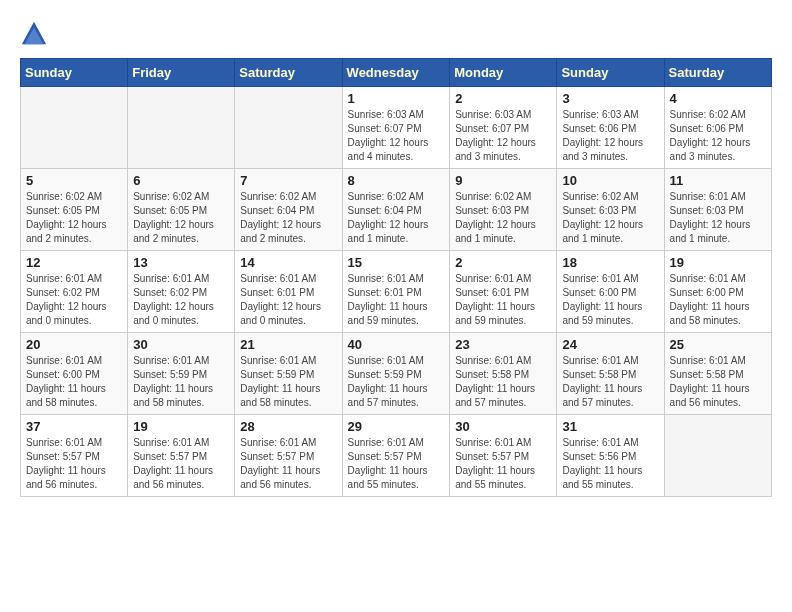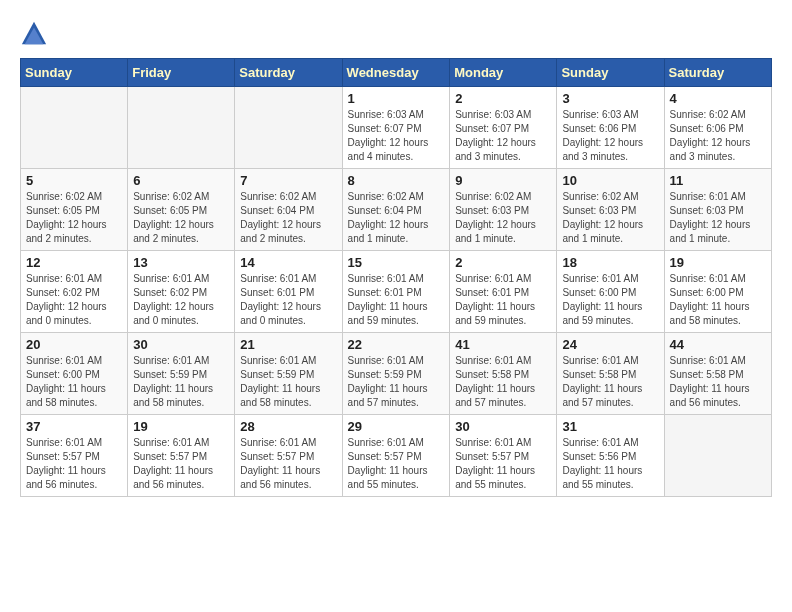--- a/index.html
+++ b/index.html
@@ -271,42 +271,42 @@
 and 58 minutes.</div>
         </td>
         <td>
           <span class="day-num">21</span>
           <div class="day-info" style="white-space: pre-line;">Sunrise: 6:01 AM
 Sunset: 5:59 PM
 Daylight: 11 hours
 and 58 minutes.</div>
         </td>
         <td>
-          <span class="day-num">22</span>
+          <span class="day-num">40</span>
           <div class="day-info" style="white-space: pre-line;">Sunrise: 6:01 AM
 Sunset: 5:59 PM
 Daylight: 11 hours
 and 57 minutes.</div>
         </td>
         <td>
-          <span class="day-num">41</span>
+          <span class="day-num">23</span>
           <div class="day-info" style="white-space: pre-line;">Sunrise: 6:01 AM
 Sunset: 5:58 PM
 Daylight: 11 hours
 and 57 minutes.</div>
         </td>
         <td>
           <span class="day-num">24</span>
           <div class="day-info" style="white-space: pre-line;">Sunrise: 6:01 AM
 Sunset: 5:58 PM
 Daylight: 11 hours
 and 57 minutes.</div>
         </td>
         <td>
-          <span class="day-num">44</span>
+          <span class="day-num">25</span>
           <div class="day-info" style="white-space: pre-line;">Sunrise: 6:01 AM
 Sunset: 5:58 PM
 Daylight: 11 hours
 and 56 minutes.</div>
         </td>
       </tr>
       <tr>
         <td>
           <span class="day-num">37</span>
           <div class="day-info" style="white-space: pre-line;">Sunrise: 6:01 AM

